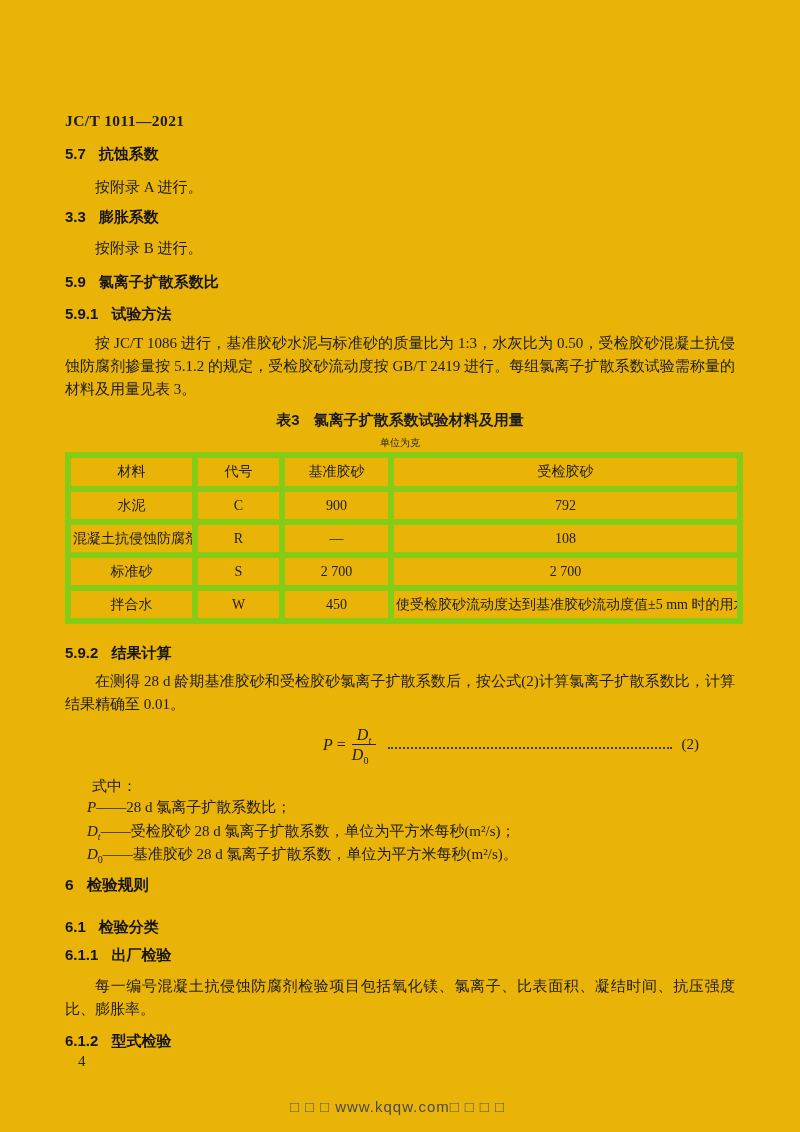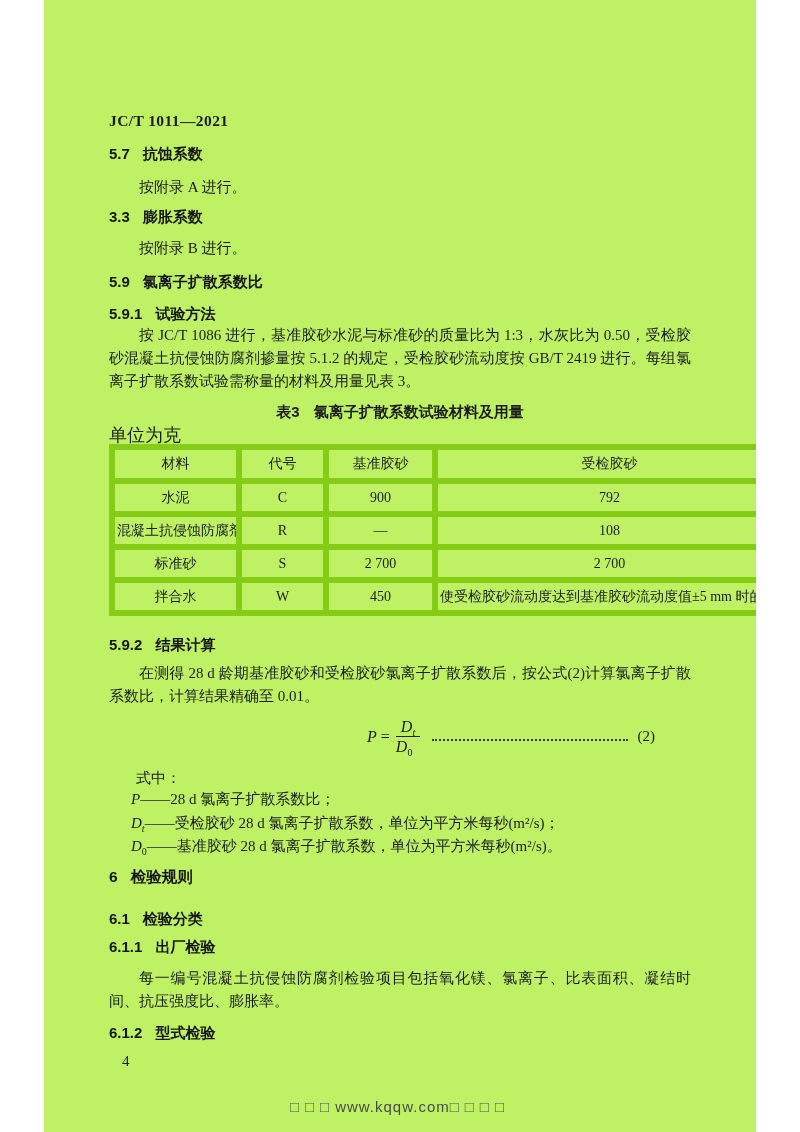--- a/index.html
+++ b/index.html
@@ -1,19 +1,19 @@
 <!DOCTYPE html>
 <html><head>
 <meta charset="utf-8">
 <style>
   html,body{margin:0;padding:0;background:#ffffff;}
   .page{
     position:relative;
-    width:712px;height:1132px;
-    background:#bef264;
+    width:800px;height:1132px;
+    background:#eab308;
     font-family:"Liberation Serif","DejaVu Serif",serif;
     color:#1c1c1c;
     overflow:hidden;
     margin:0 auto;
   }
   .content{padding:112px 65px 0 65px;}
 
   .doc-code{
     font-size:15.5px;line-height:18px;font-weight:bold;
     letter-spacing:.4px;
@@ -32,31 +32,31 @@
     text-indent:2em;text-align:justify;
     margin:0;
   }
 
   .m-h57{margin-top:14px;}
   .m-b57{margin-top:12px;}
   .m-h58{margin-top:8px;}
   .m-b58{margin-top:10px;}
   .m-h59{margin-top:12px;}
   .m-h591{margin-top:12px;}
-  .m-b591{margin-top:0;}
+  .m-b591{margin-top:8px;}
 
   .tbl-caption{
     margin-top:9px;text-align:center;
     font-family:"Liberation Sans","DejaVu Sans",sans-serif;
     font-weight:bold;font-size:15px;line-height:20px;
   }
   .tbl-caption .cap-label{margin-right:14px;}
   .unit-note{
-    margin-top:6px;text-align:left;
-    font-size:18px;line-height:14px;
+    margin-top:6px;text-align:center;
+    font-size:10px;line-height:14px;
   }
   table.t3{
     margin-top:2px;
     width:672px;
     border-collapse:collapse;
     table-layout:fixed;
     border:2px solid #222;
   }
   table.t3 th,table.t3 td{
     border:6px solid #84cc16;

